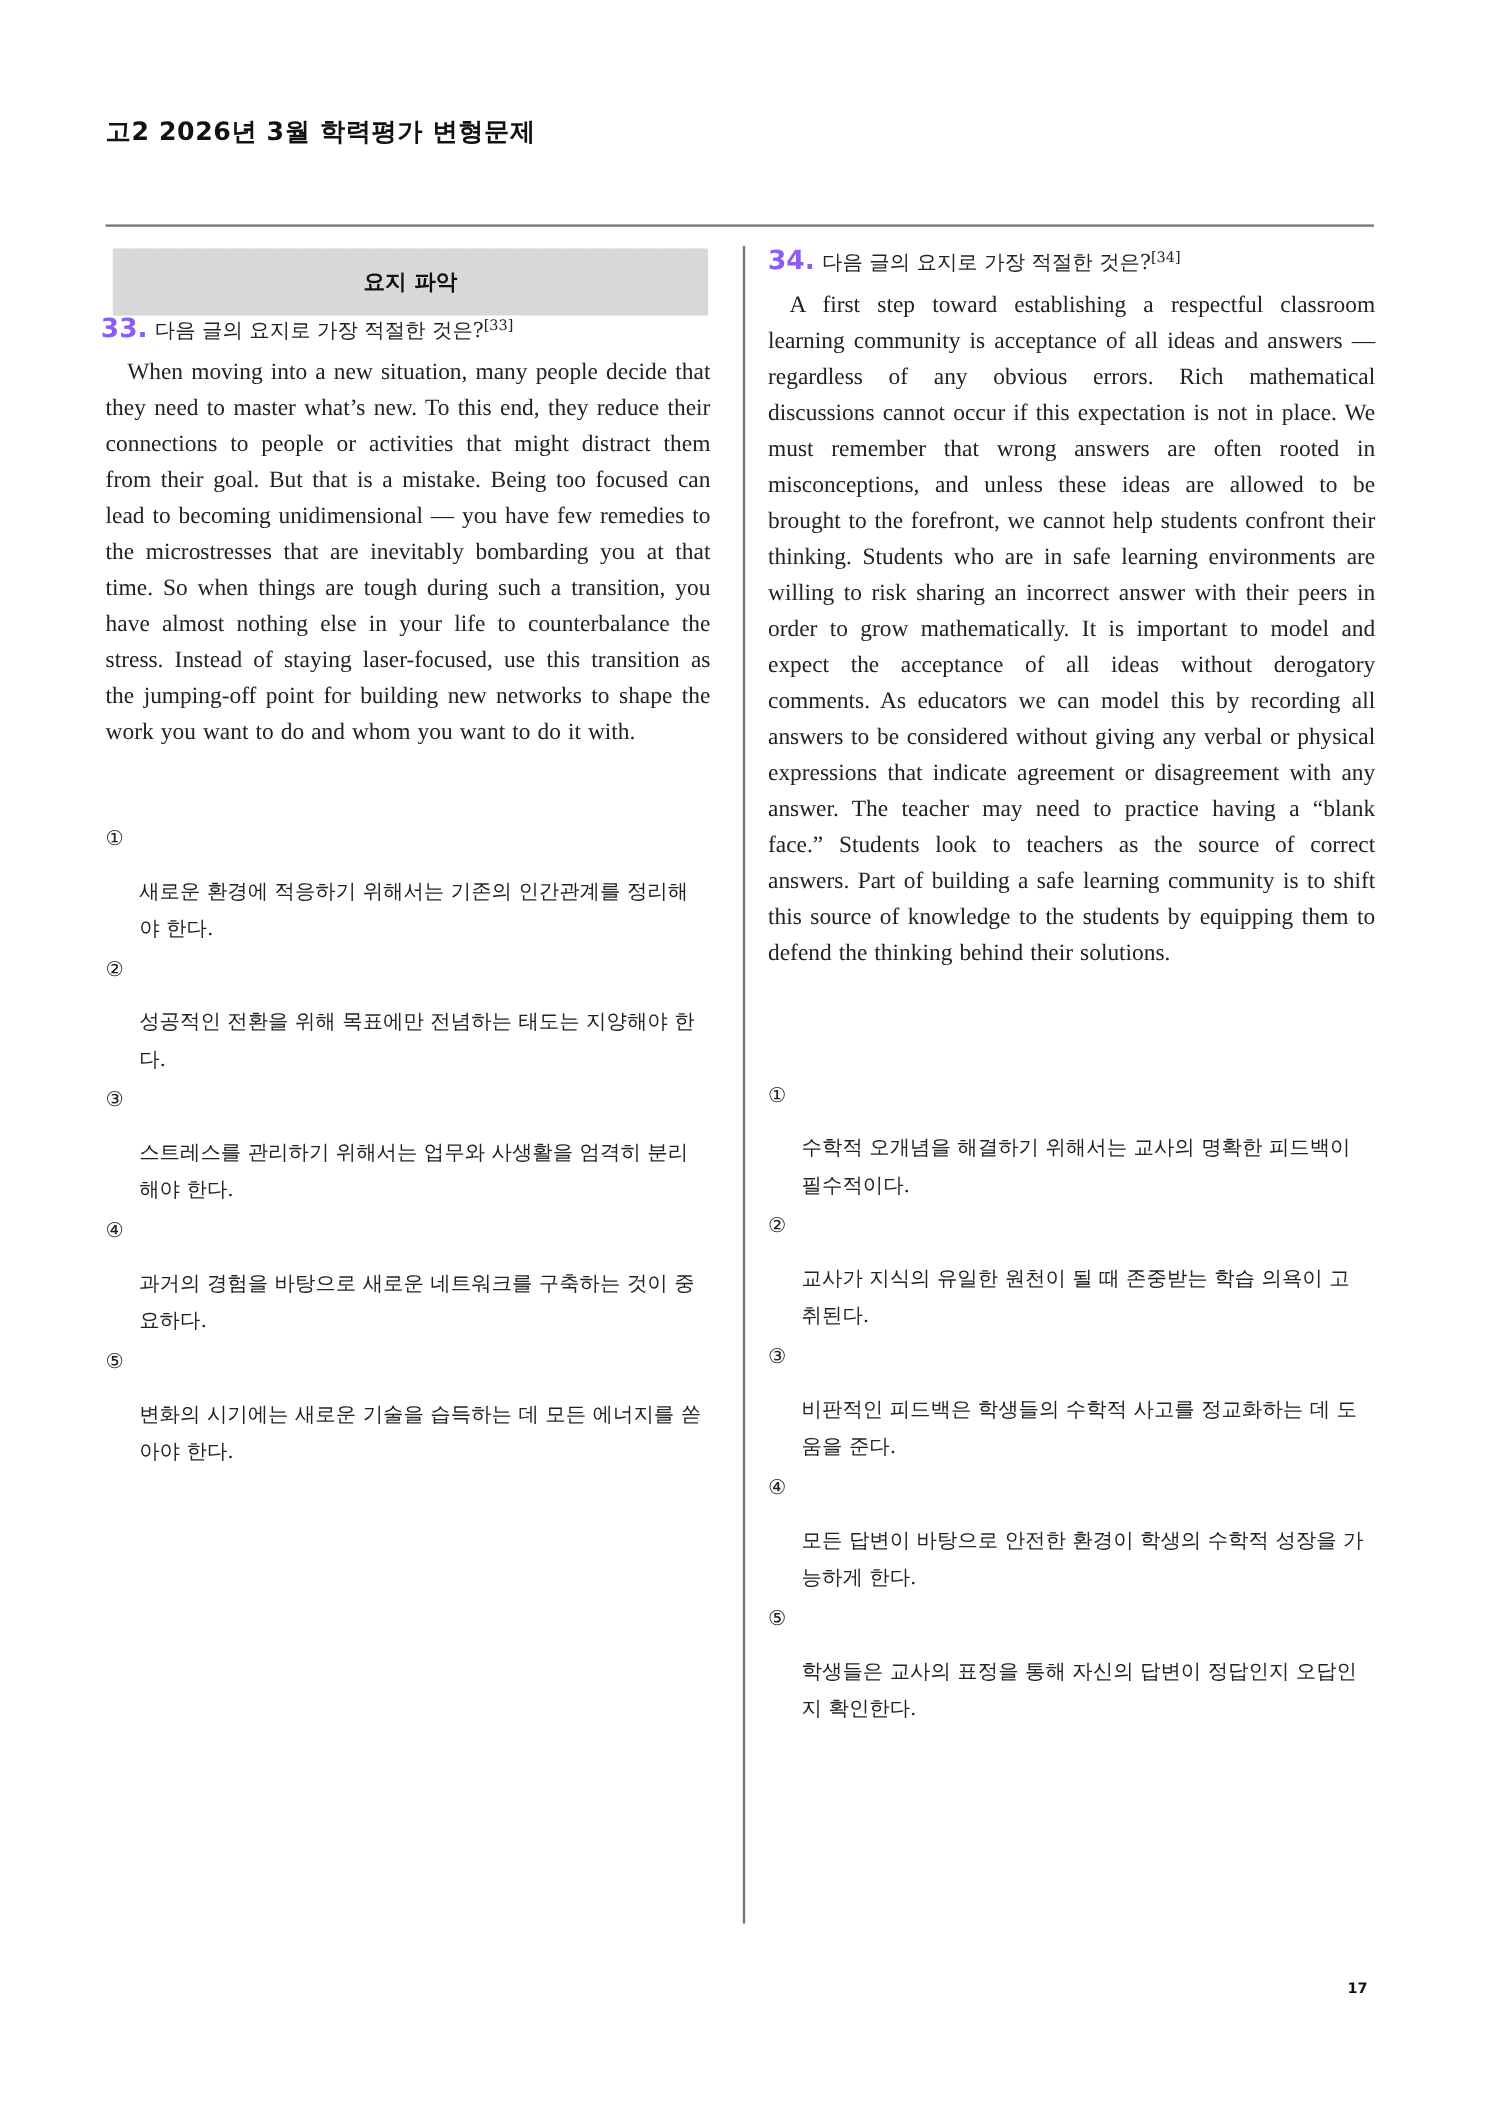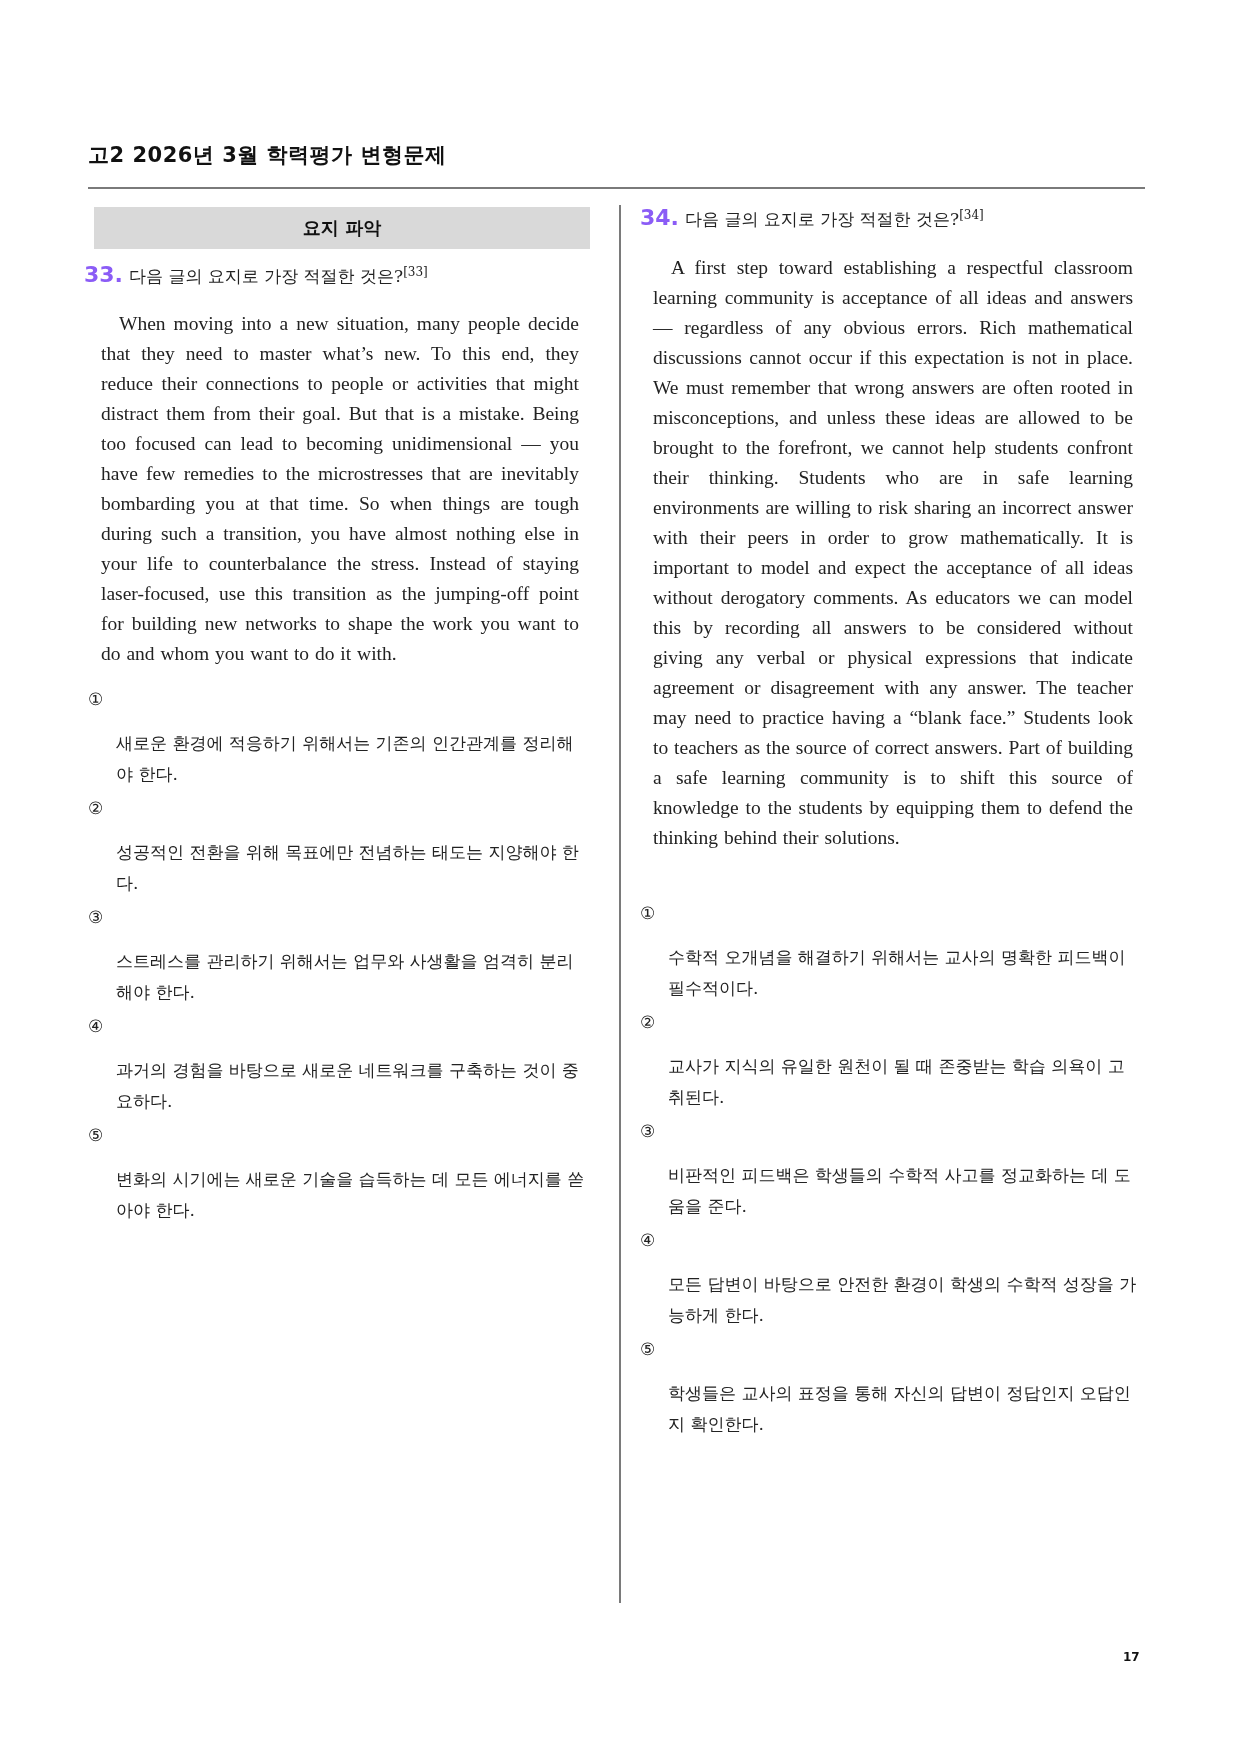--- a/index.html
+++ b/index.html
@@ -1,43 +1,43 @@
 <!DOCTYPE html>
 <html><head>
   <meta charset="utf-8">
   <style>
     html, body { margin: 0; padding: 0; background: #ffffff; }
     body { width: 1240px; height: 1753px; position: relative; overflow: hidden; color: #1a1a1a; }
     .header-title {
       position: absolute; left: 88px; top: 96px;
-      font-family: "DejaVu Sans", sans-serif; font-weight: bold; font-size: 21px; letter-spacing: 0.5px; color: #111; margin-top: 45px;
+      font-family: "DejaVu Sans", sans-serif; font-weight: bold; font-size: 21px; letter-spacing: 0.5px; color: #111;
     }
     .top-rule { position: absolute; left: 88px; top: 187px; width: 1057px; height: 0; border-top: 2px solid #7a7a7a; }
     .col-divider { position: absolute; left: 619px; top: 205px; width: 0; height: 1398px; border-left: 2px solid #7a7a7a; }
 
     .section-bar {
-      position: absolute; left: 94px; top: 207px; width: 496px; height: 42px;
+      position: absolute; left: 94px; top: 207px; width: 496px; height: 56px;
       background-color: #d9d9d9;
       background-image: radial-gradient(#cfcfcf 0.6px, transparent 0.7px);
       background-size: 4px 4px;
       display: flex; align-items: center; justify-content: center;
       font-family: "DejaVu Sans", sans-serif; font-weight: bold; font-size: 18px; color: #111;
     }
 
     .question {
       position: absolute; font-family: "DejaVu Serif", serif; font-size: 17px; color: #222; white-space: nowrap;
     }
     .question .qnum { color: #8b5cf6; font-family: "DejaVu Sans", sans-serif; font-weight: bold; font-size: 22px; margin-right: 6px; }
     .question .qref { font-size: 12px; vertical-align: 6px; margin-top: 25px; }
 
     .passage {
       position: absolute; font-family: "Liberation Serif", serif; font-size: 19.5px; line-height: 30px; color: #222;
       text-align: justify; text-align-last: left; word-spacing: 1px;
     }
-    .passage p { margin: 13px; text-indent: 18px; }
+    .passage p { margin: 0; text-indent: 18px; }
 
     .options { position: absolute; font-family: "DejaVu Serif", serif; font-size: 17px; line-height: 31px; color: #222; }
     .option { display: flex; margin-bottom: 3px; }
     .option .num { width: 28px; flex: none; }
     .option .txt { flex: 1; margin-top: 44px; }
 
     .page-number { position: absolute; left: 1123px; top: 1650px; font-family: "DejaVu Sans", sans-serif; font-weight: bold; font-size: 12px; color: #111; }
   </style>
 </head>
 <body>

